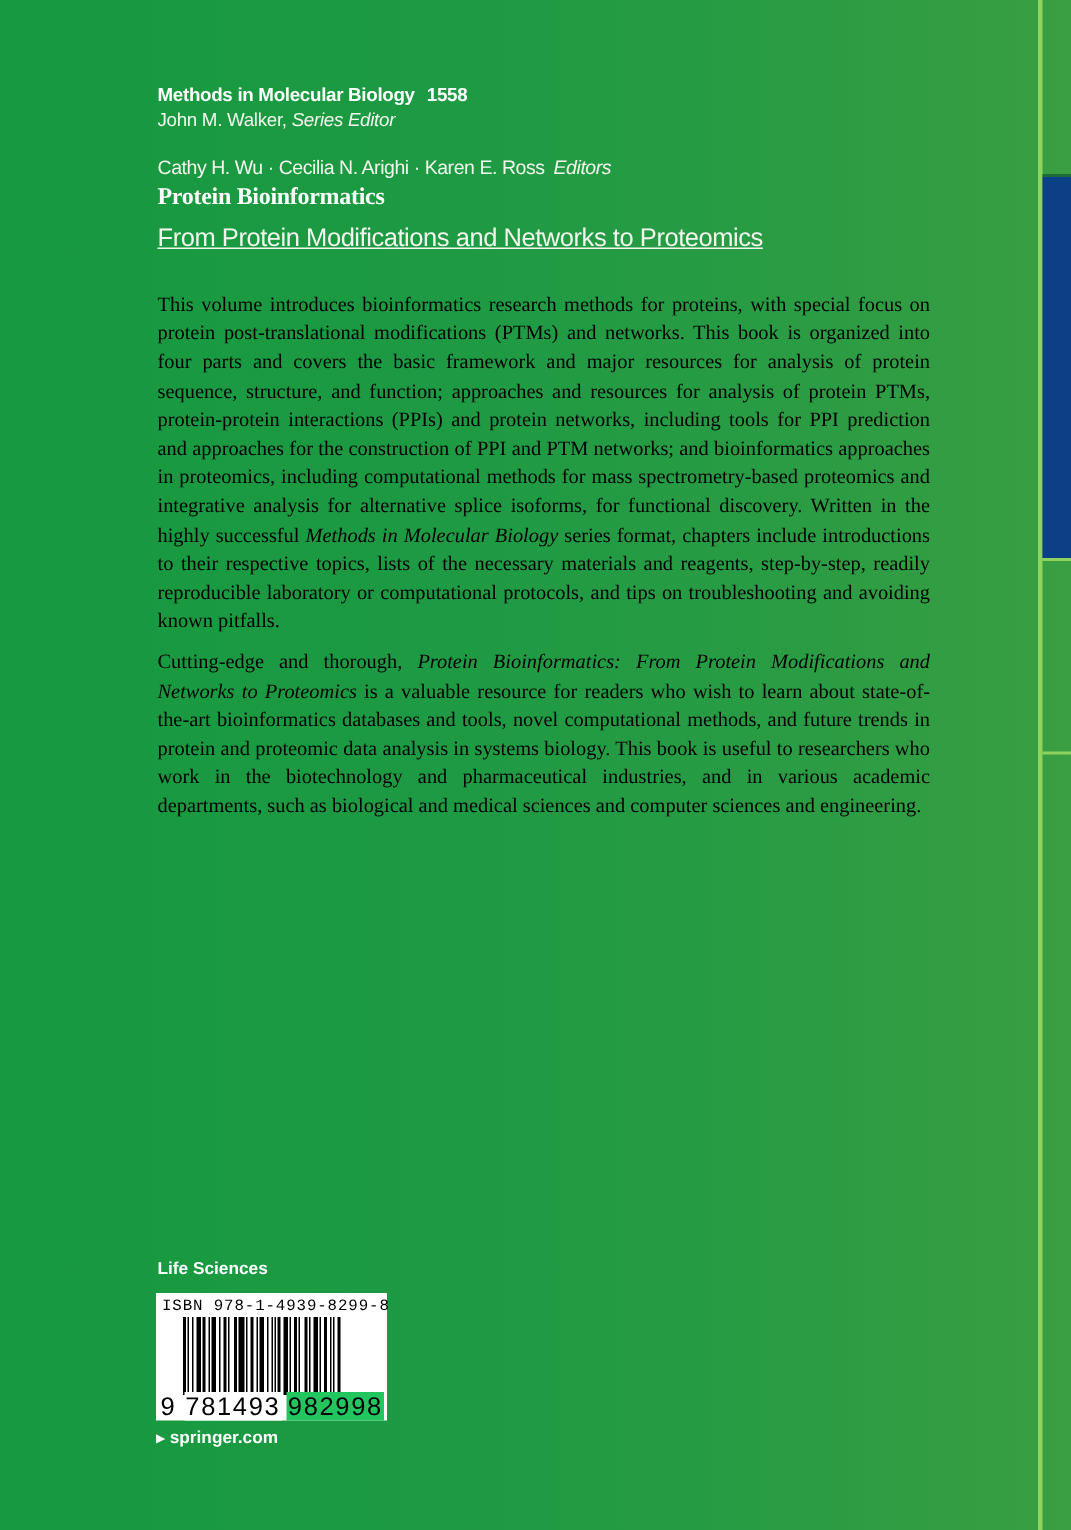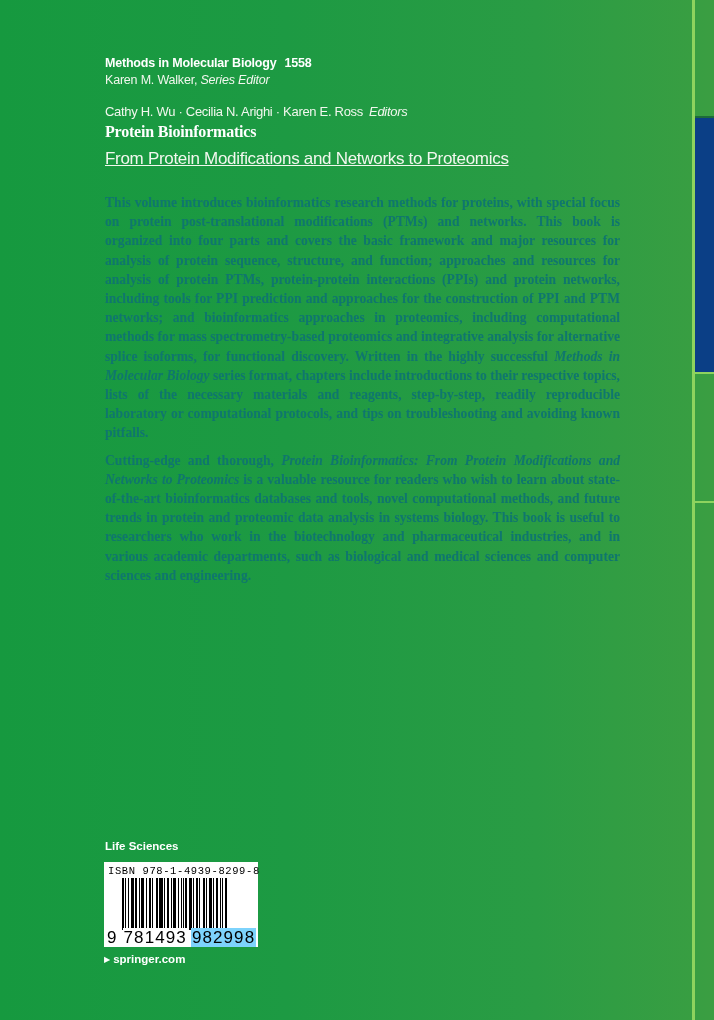--- a/index.html
+++ b/index.html
@@ -17,21 +17,21 @@
   .series-editor { font-size: 12.5px; line-height: 17px; letter-spacing: -0.2px; }
   .series-editor i { font-style: italic; }
 
   .editors { position: absolute; left: 105px; top: 103px; font-size: 13px; letter-spacing: -0.3px; line-height: 17px; }
   .editors i { margin-left: 6px; }
   .title { position: absolute; left: 105px; top: 123px; font-size: 16px; font-weight: bold; letter-spacing: -0.2px; color: #ffffff; font-family: Liberation Serif, serif; }
   .subtitle { position: absolute; left: 105px; top: 149px; font-size: 17px; letter-spacing: -0.3px; text-decoration: underline; }
 
   .body-text {
     position: absolute; left: 105px; top: 193px; width: 515px;
-    font-size: 13.6px; line-height: 19.2px; text-align: justify; color: #0f766e; font-weight: bold;
+    font-size: 13.6px; line-height: 19.2px; text-align: justify; color: #000000;
   }
   .body-text p { margin: 0 0 8px 0; }
   .body-text i { font-style: italic; }
 
   .category { position: absolute; left: 105px; top: 840px; font-size: 11.5px; font-weight: bold; color: #ffffff; text-align: center; }
 
   .barcode-box {
     position: absolute; left: 104px; top: 862px; width: 154px; height: 85px;
     background: #ffffff; color: #000; box-sizing: border-box; padding: 3px 4px 0 4px;
   }
@@ -52,21 +52,21 @@
   .spine-line-h3 { position: absolute; left: 695px; top: 501px; width: 19px; height: 2px; background: #8ed35e; }
 </style>
 </head>
 <body>
 
 <div class="series sans">
   <div class="series-line">
     <span>Methods in Molecular Biology</span><span class="num">1558</span>
   </div>
   <div class="series-editor">
-    <span>Karen M. Walker, </span><i>Series Editor</i>
+    <span>John M. Walker, </span><i>Series Editor</i>
   </div>
 </div>
 
 <div class="editors sans">
   <span>Cathy H. Wu · Cecilia N. Arighi · Karen E. Ross</span><i>Editors</i>
 </div>
 <div class="title sans">Protein Bioinformatics</div>
 <div class="subtitle sans">From Protein Modifications and Networks to Proteomics</div>
 
 <div class="body-text serif">
@@ -106,21 +106,21 @@
     <span style="width:2px;margin-right:1px"></span>
       <span style="width:1px;margin-right:2px"></span>
     <span style="width:3px;margin-right:1px"></span>
       <span style="width:1px;margin-right:2px"></span>
     <span style="width:2px;margin-right:2px"></span>
       <span style="width:1px;margin-right:1px"></span>
     <span style="width:1px;margin-right:2px"></span>
       <span style="width:2px;margin-right:1px"></span>
   </div>
   <div class="ean-digits">
-    <span class="first">9</span><span style="background:#fff;padding:0 1px">781493</span><span style="background:#7dd3fc;padding:0 1px;margin-left:3px">982998</span>
+    <span class="first">9</span><span style="background:#fff;padding:0 1px">781493</span><span style="background:#22c55e;padding:0 1px;margin-left:3px">982998</span>
   </div>
 </div>
 
 <div class="springer sans">
   <span class="arrow">▶</span><span>springer.com</span>
 </div>
 
 <div class="spine-line-v"></div>
 <div class="spine-line-h1"></div>
 <div class="spine-blue"></div>

